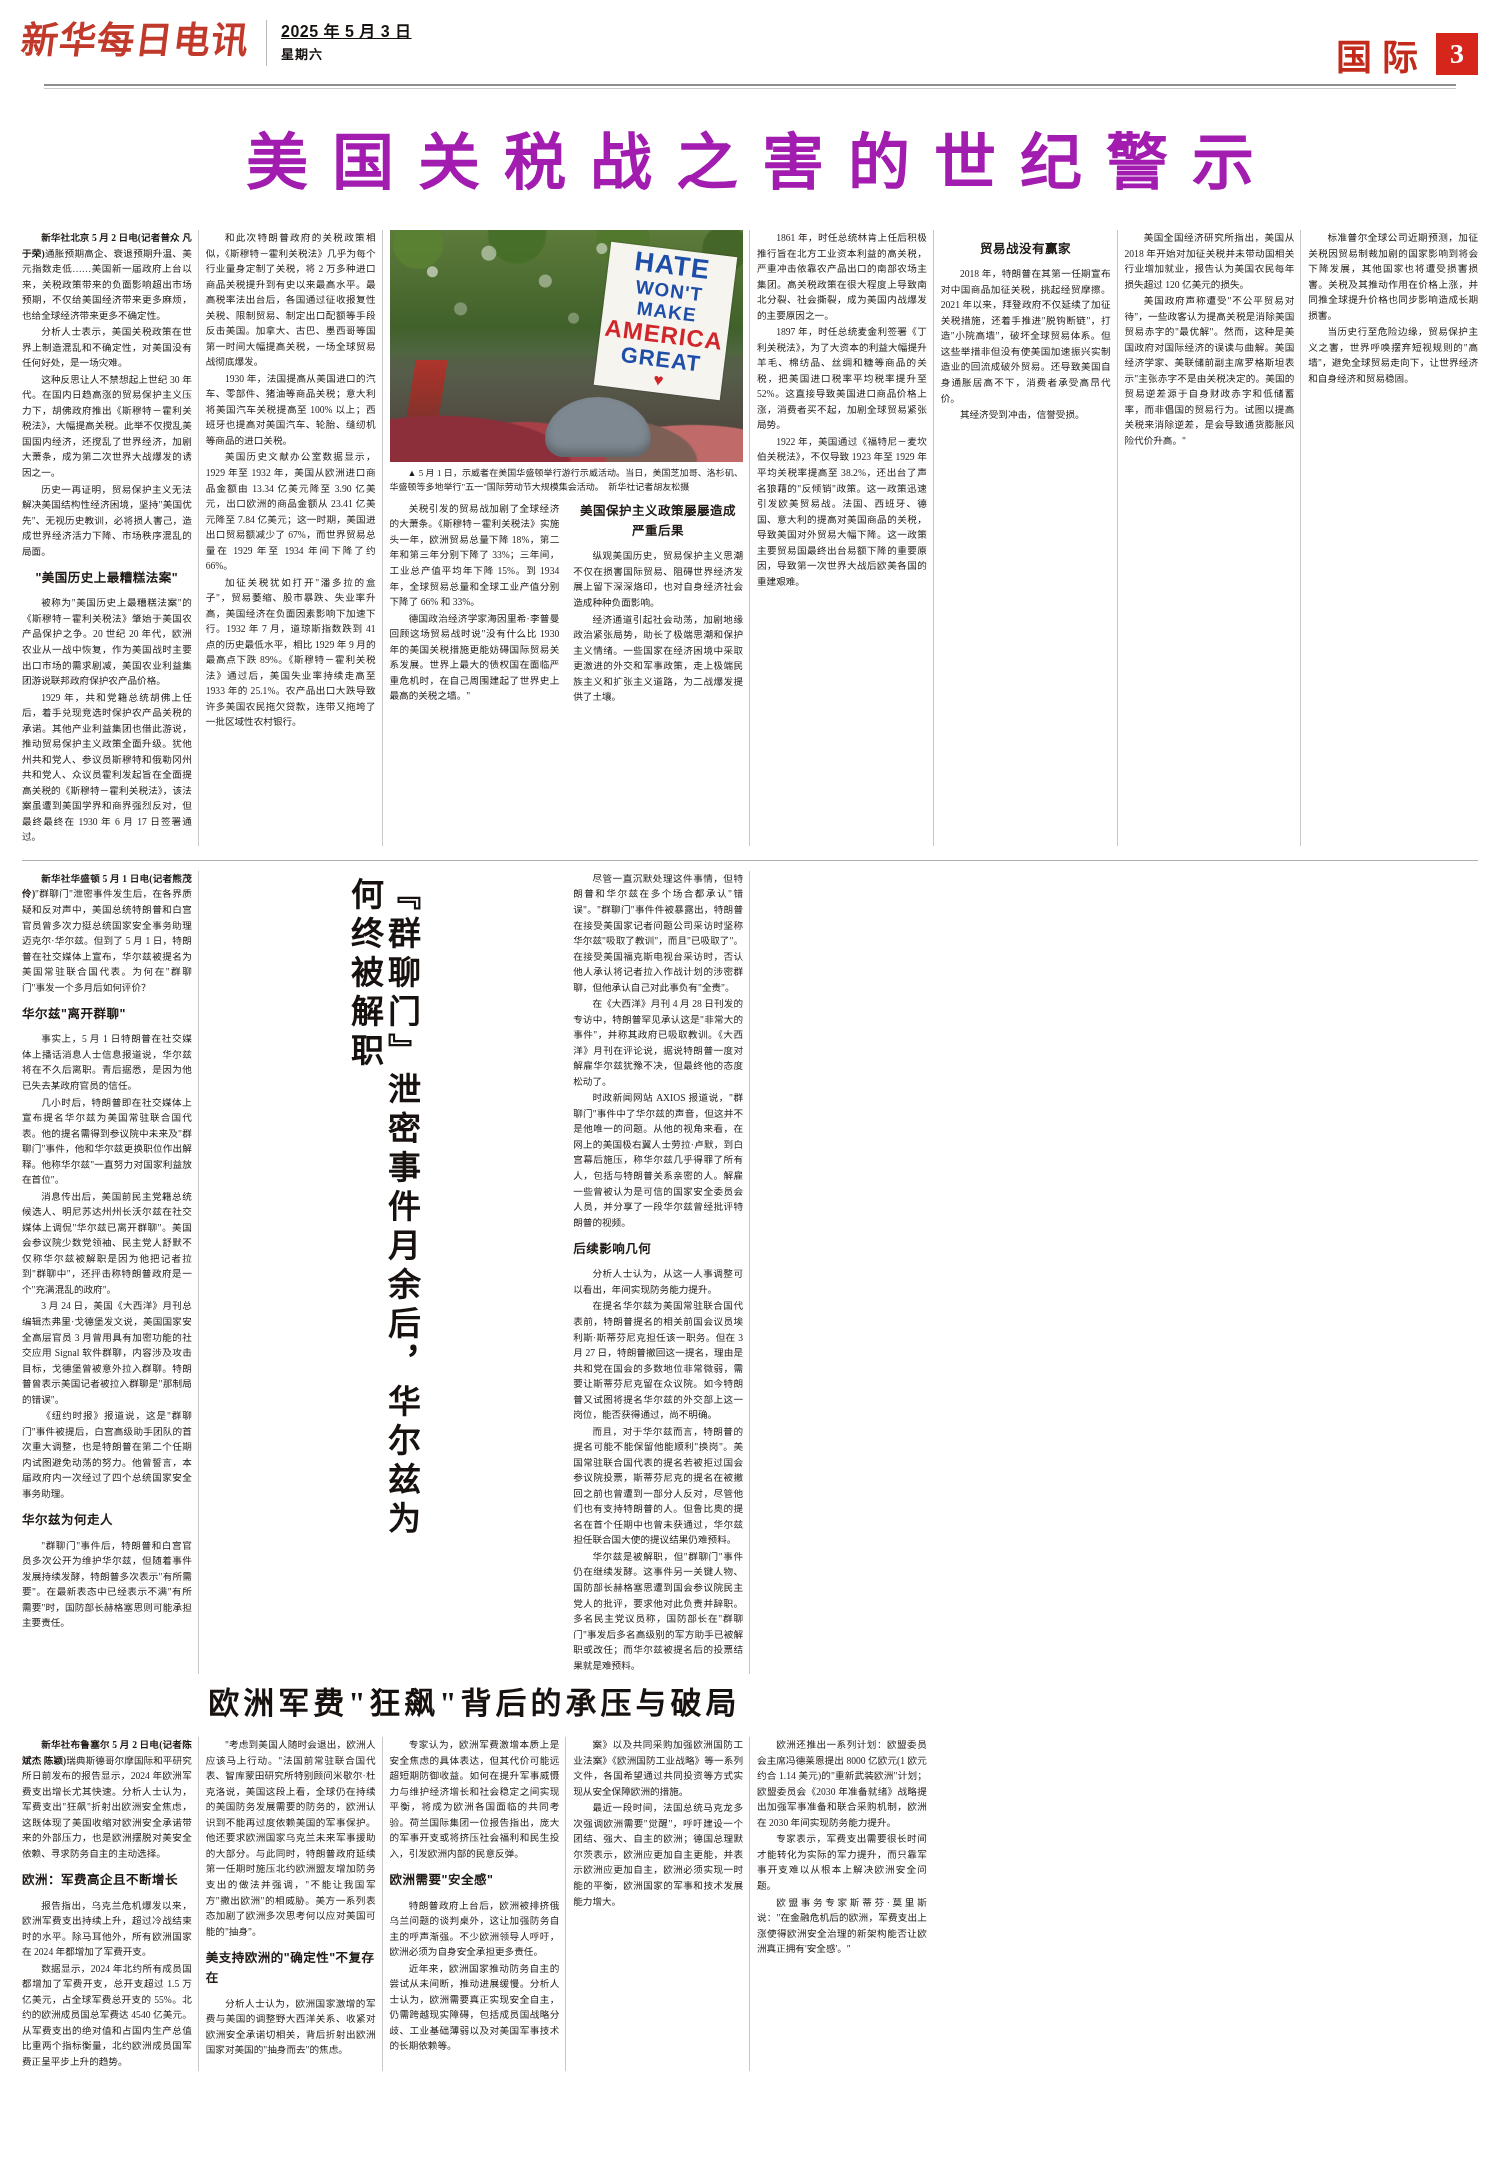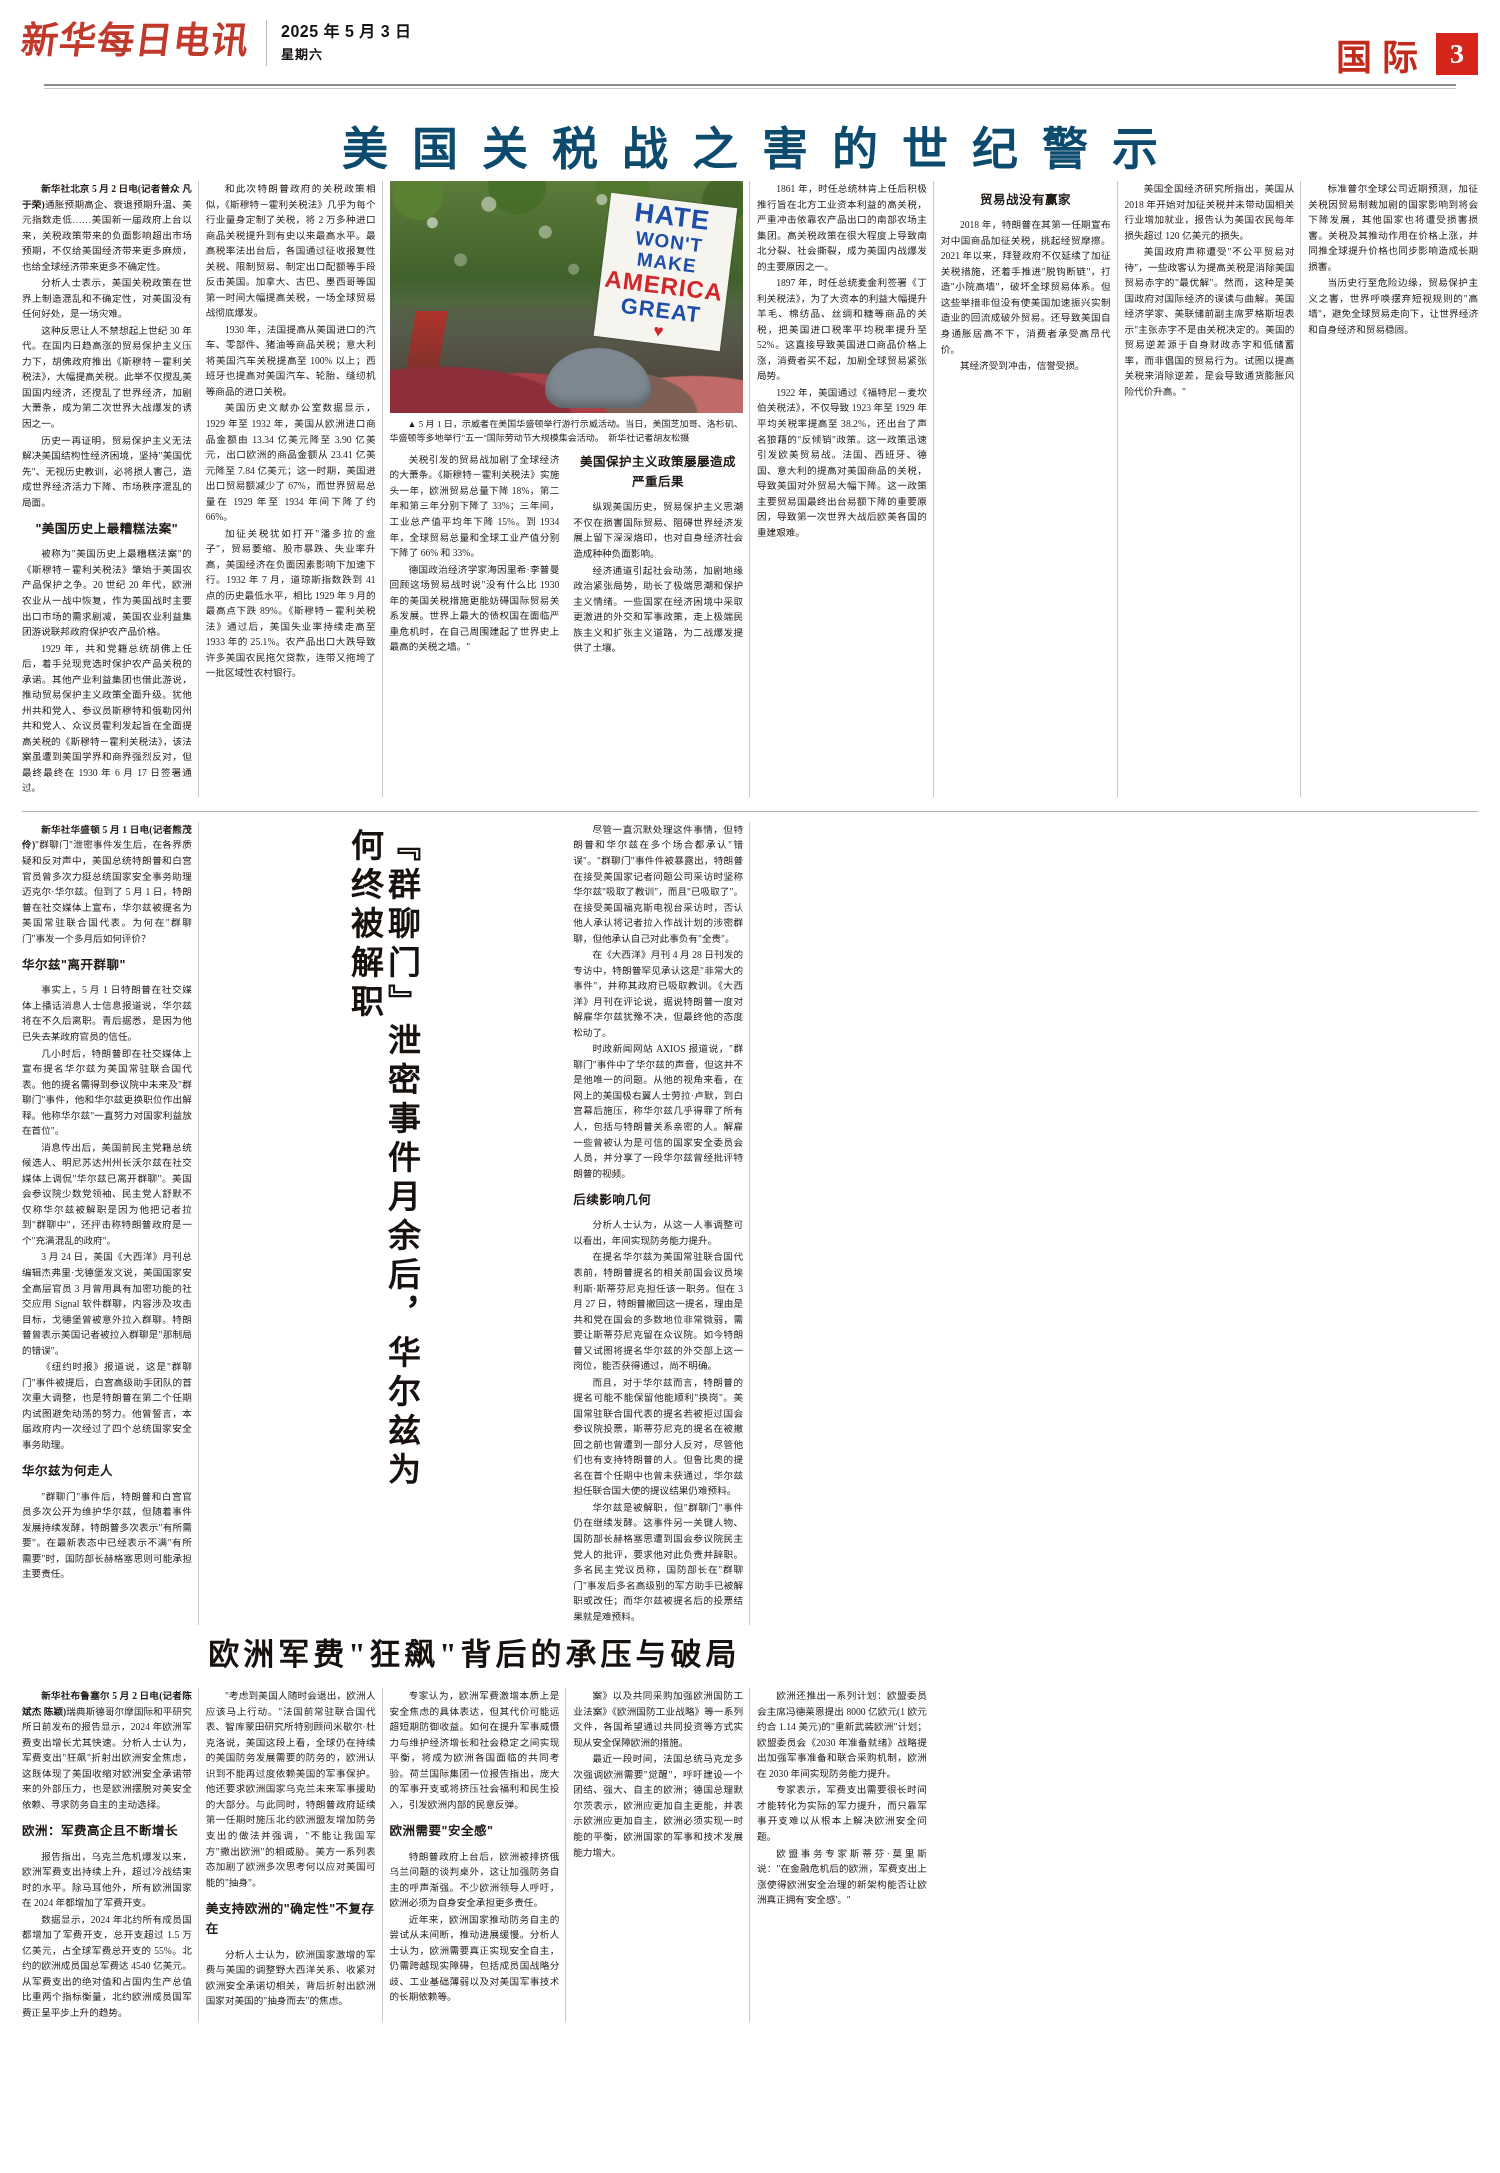--- a/index.html
+++ b/index.html
@@ -22,21 +22,21 @@
     font-weight:bold;font-size:37px;letter-spacing:1px;
     color:#c0392b;line-height:1;
     transform:skewX(-7deg);
     padding-top:12px;
     white-space:nowrap;
   }
   .mast-divider{
     width:1px;background:#b9b9b9;height:46px;margin:10px 14px 0 16px;
   }
   .datebox{padding-top:10px;line-height:1.55;}
-  .datebox .d1{font-size:16px;font-weight:bold;letter-spacing:.5px;}
+  .datebox .d1{font-size:16px;font-weight:bold;letter-spacing:.5px;text-decoration:underline;}
   .datebox .d2{font-size:13px;font-weight:bold;letter-spacing:1px;}
   .mast-right{margin-left:auto;display:flex;align-items:center;padding-top:18px;}
   .section-name{
     font-family:"Liberation Serif","DejaVu Serif",serif;
     font-weight:bold;font-size:36px;color:#c22a1c;letter-spacing:10px;
     margin-right:8px;
   }
   .page-num{
     background:#d6261b;color:#fff;width:42px;height:42px;
     display:flex;align-items:center;justify-content:center;
@@ -45,24 +45,24 @@
   }
   .mast-rule{
     position:absolute;left:22px;right:22px;top:74px;height:2px;background:#8d8d8d;
   }
   .mast-rule2{
     position:absolute;left:22px;right:22px;top:78px;height:1px;background:#c9c9c9;
   }
 
   
   .main-headline{
-    margin:30px 0 3px 0;text-align:center;
-    font-family:"Liberation Serif","DejaVu Serif",serif;
-    font-weight:bold;font-size:46px;letter-spacing:24px;
-    color:#0c4a6e;text-indent:24px;
+    margin:30px 0 28px 0;text-align:center;
+    font-family:"Liberation Serif","DejaVu Serif",serif;
+    font-weight:bold;font-size:62px;letter-spacing:24px;
+    color:#a21caf;text-indent:24px;
   }
 
   
   .col{
     font-size:9.6px;line-height:1.62;text-align:justify;
     font-family:"Liberation Serif","DejaVu Serif",serif;
     color:#211b18;
     -webkit-hyphens:none;hyphens:none;
   }
   .col p{margin:0 0 1px 0;text-indent:2em;}

